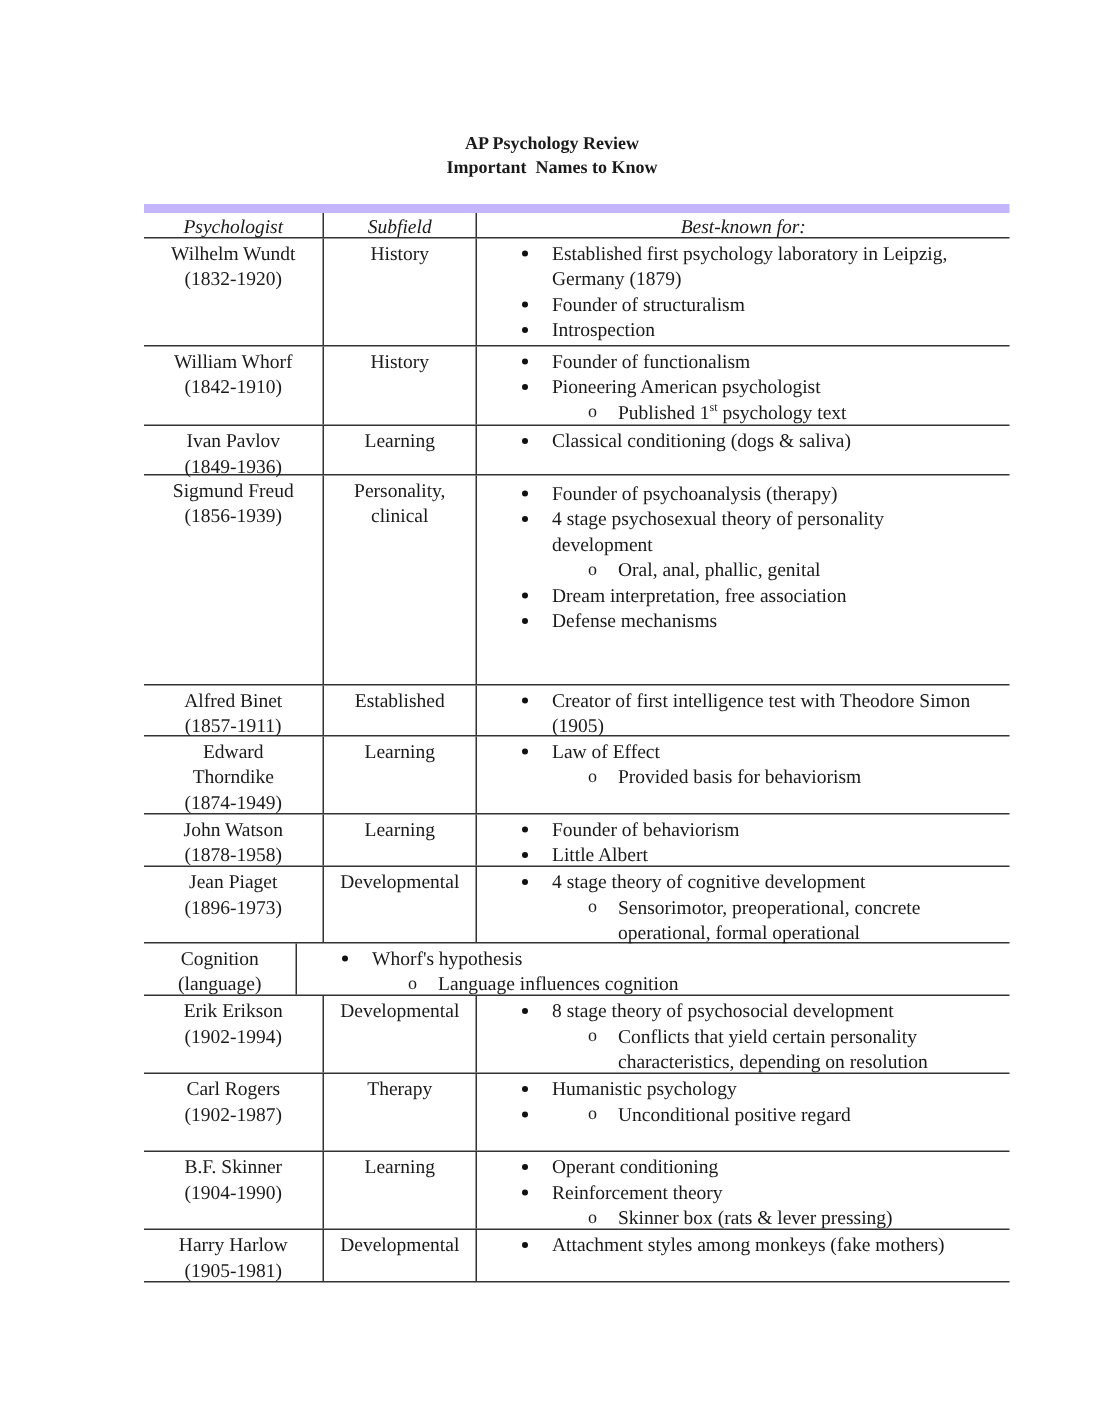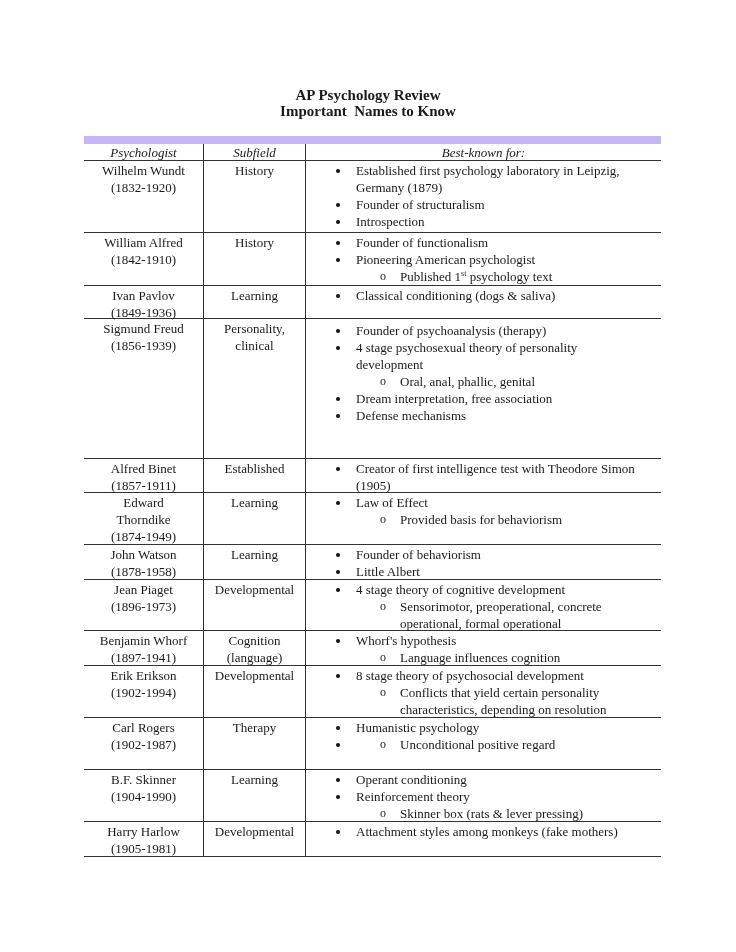--- a/index.html
+++ b/index.html
@@ -22,31 +22,31 @@
     width: 736px; height: 952px;
     background: #ffffff;
   }
   .title-block {
     position: absolute;
     left: 0;
     width: 736px;
     top: 87px;
     text-align: center;
     font-weight: bold;
-    font-size: 15px;
+    font-size: 12px;
     line-height: 16px;
   }
   .title-block div { white-space: pre; }
 
   .tbl {
     position: absolute;
-    left: 84px;
+    left: 96px;
     top: 136px;
     width: 577px;
-    border-top: 8px solid #c4b5fd;
+    border-top: 6px solid #c4b5fd;
     border-bottom: 1.5px solid #333;
   }
   .row {
     display: flex;
     border-bottom: 1px solid #333;
     box-sizing: border-box;
   }
   .row:last-child { border-bottom: none; }
   .cell {
     box-sizing: border-box;
@@ -122,21 +122,21 @@
         <div class="cell c3">
           <ul class="l1">
             <li><span>Established first psychology laboratory in Leipzig, Germany  (1879)</span></li>
             <li><span>Founder of structuralism</span></li>
             <li><span>Introspection</span></li>
           </ul>
         </div>
       </div>
       <div class="row" style="height: 53px;">
         <div class="cell c1">
-          <div>William  Alfred</div>
+          <div>William  Whorf</div>
           <div>(1842-1910)</div>
         </div>
         <div class="cell c2">
           <div>History</div>
         </div>
         <div class="cell c3">
           <ul class="l1">
             <li><span>Founder of functionalism</span></li>
             <li><span>Pioneering  American  psychologist</span><ul class="l2">
                 <li>Published  1<sup>st</sup> psychology  text</li>
@@ -233,24 +233,20 @@
         </div>
         <div class="cell c3">
           <ul class="l1">
             <li><span>4 stage theory  of cognitive  development</span><ul class="l2">
                 <li>Sensorimotor,  preoperational,  concrete operational,  formal  operational</li>
               </ul></li>
           </ul>
         </div>
       </div>
       <div class="row" style="height: 35px;">
-        <div class="cell c1">
-          <div>Benjamin  Whorf</div>
-          <div>(1897-1941)</div>
-        </div>
         <div class="cell c2">
           <div>Cognition</div>
           <div>(language)</div>
         </div>
         <div class="cell c3">
           <ul class="l1">
             <li><span>Whorf's  hypothesis</span><ul class="l2">
                 <li>Language  influences  cognition</li>
               </ul></li>
           </ul>

